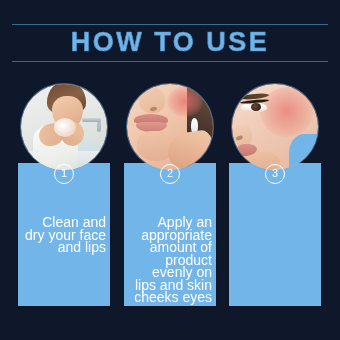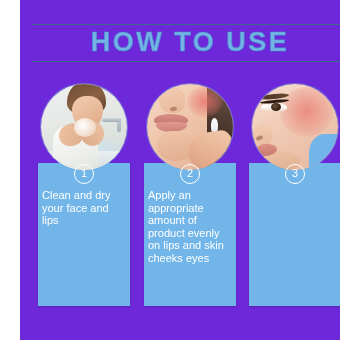--- a/index.html
+++ b/index.html
@@ -11,22 +11,21 @@
     width: 340px;
     height: 340px;
     overflow: hidden;
     font-family: "Liberation Sans", sans-serif;
     position: relative;
   }
 
   .page {
     position: absolute;
     inset: 0;
-    background: #6d28d9;
-    margin-left: 20px;
+    background: #0f172a;
   }
 
   
   .title-block {
     position: absolute;
     left: 12px;
     top: 20px;
     width: 316px;
     height: 45px;
   }
@@ -348,26 +347,26 @@
     text-align: center;
     z-index: 5;
     background: transparent;
     font-family: "Liberation Sans", sans-serif;
   }
 
   
   .caption {
     position: absolute;
     left: 4px;
-    top: 105px;
+    top: 132px;
     width: 84px;
     color: #ffffff;
-    font-size: 11px;
+    font-size: 14px;
     line-height: 12.5px;
-    text-align: left;
+    text-align: right;
     font-family: "Liberation Sans", sans-serif;
     z-index: 4;
   }
 </style>
 </head>
 <body>
 
 <div class="page">
 
   <div class="title-block">

